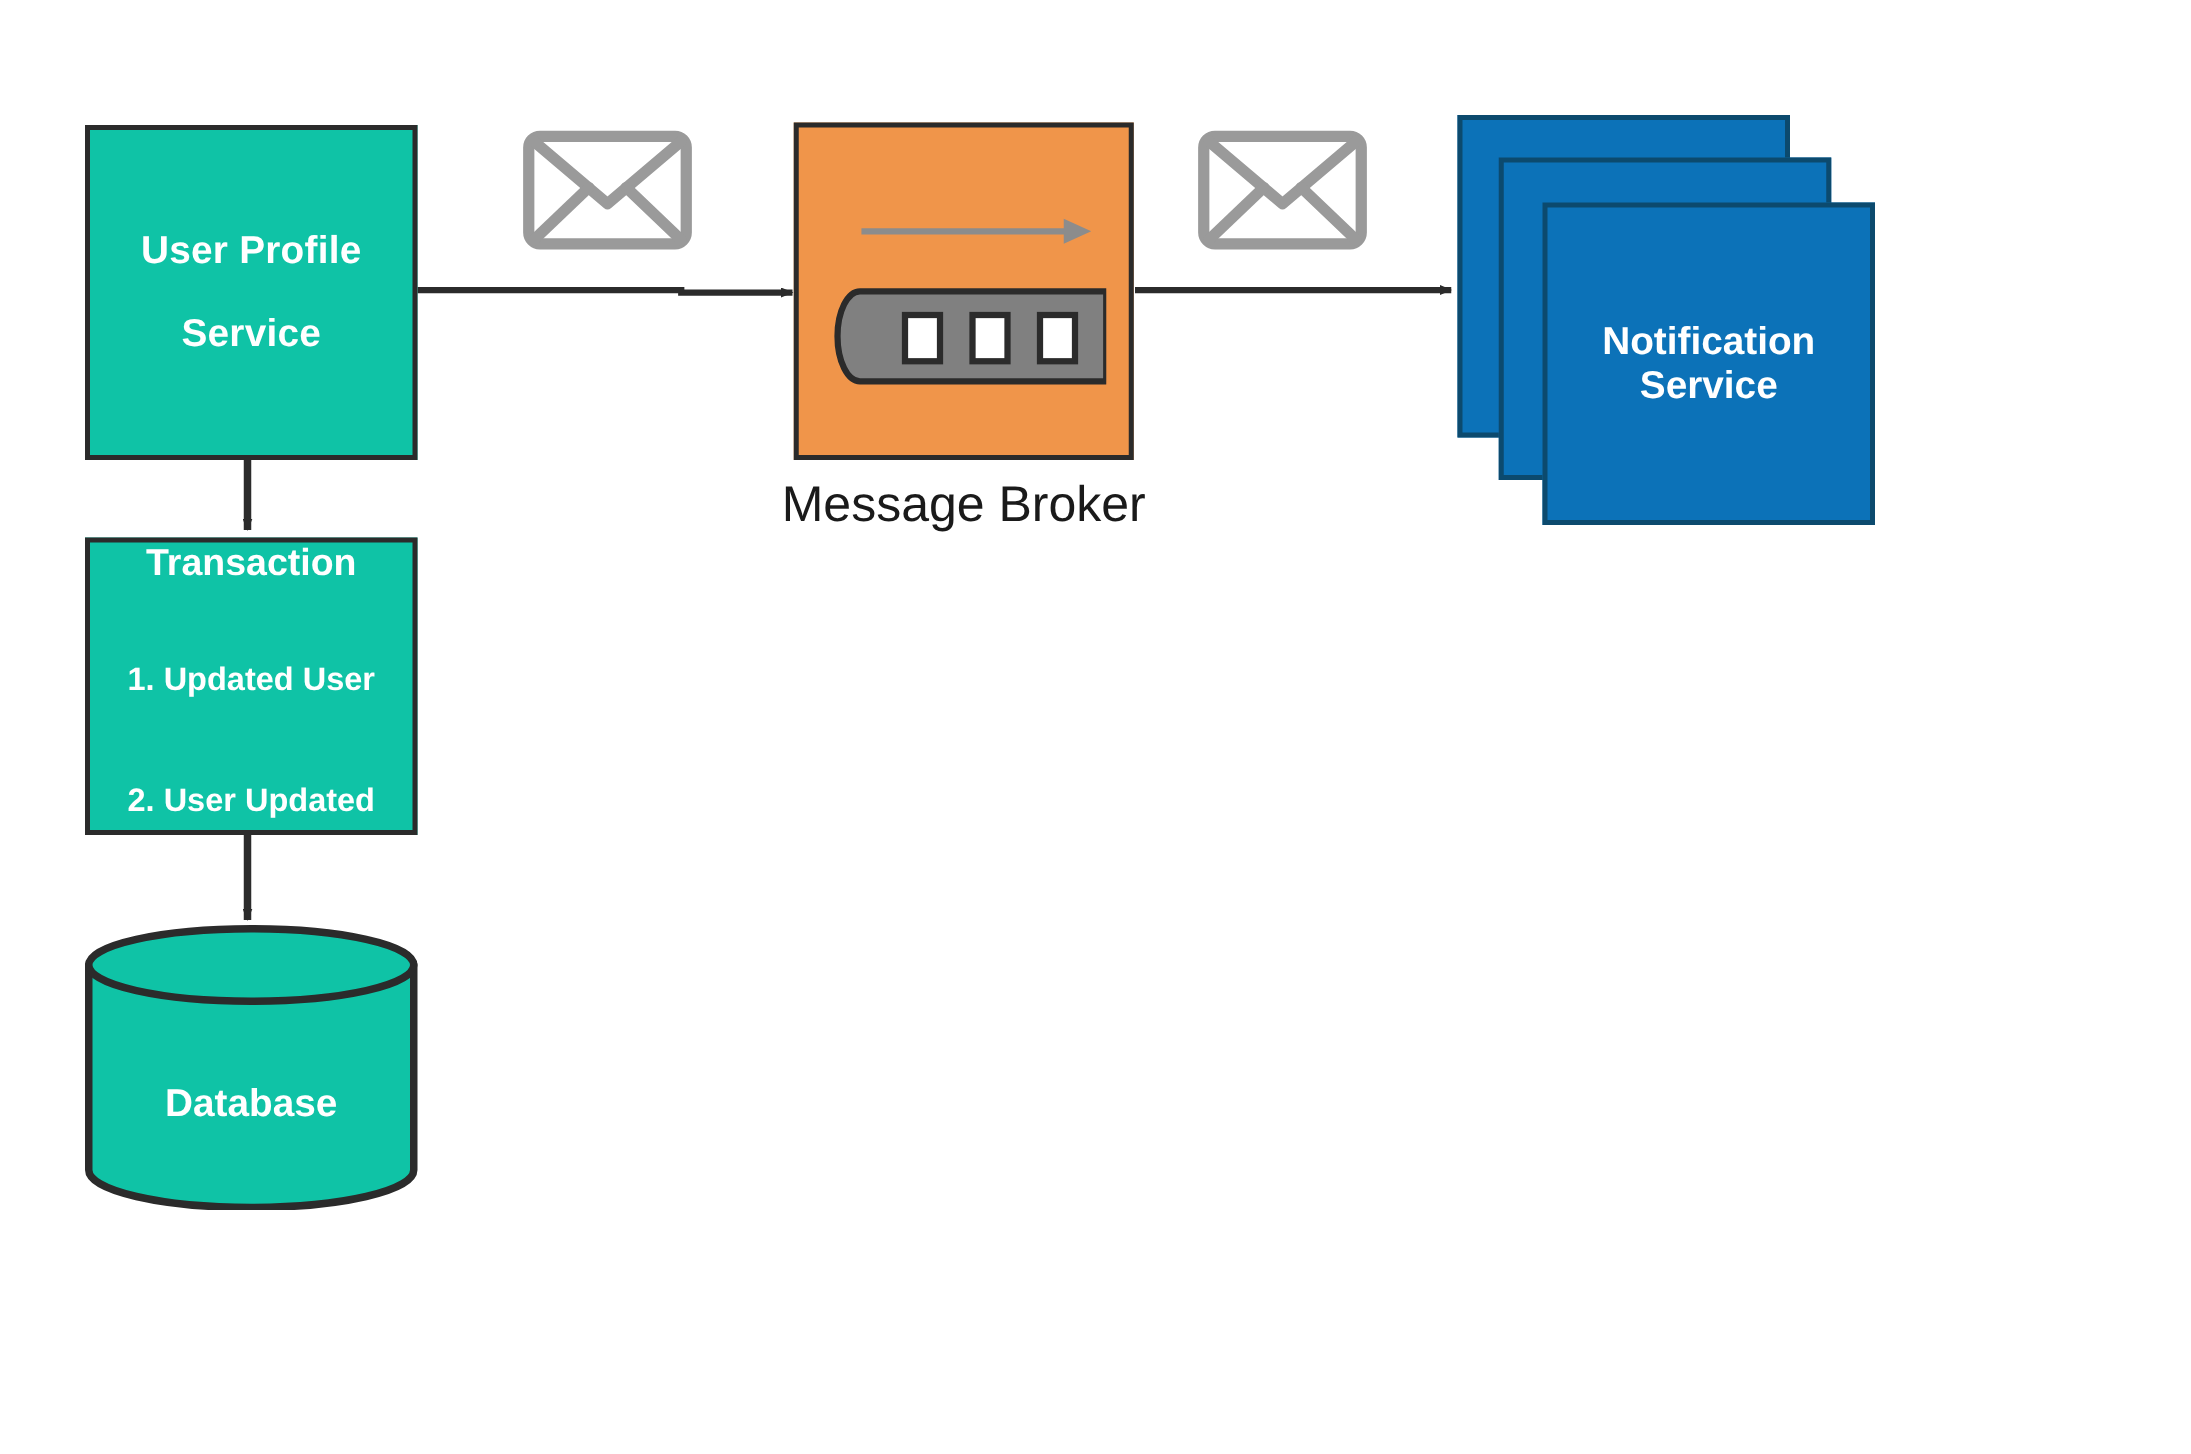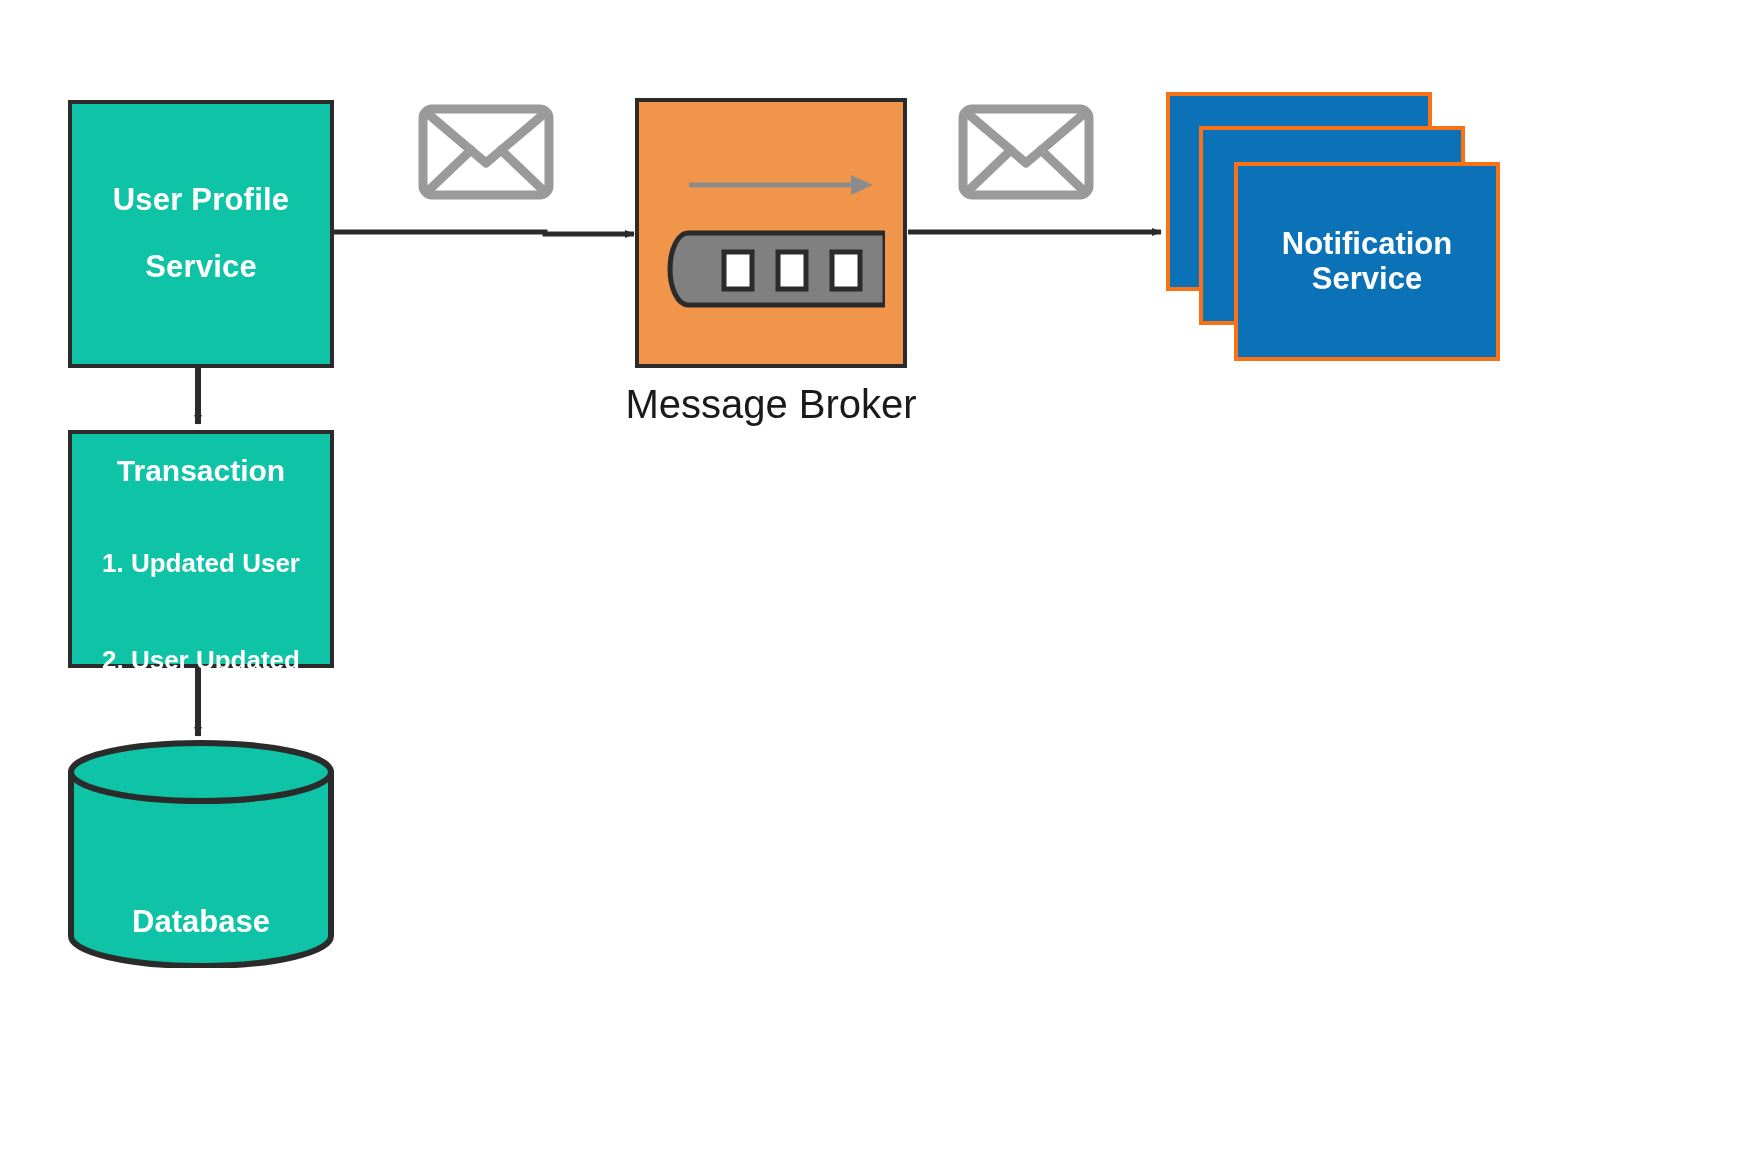--- a/index.html
+++ b/index.html
@@ -50,21 +50,21 @@
     letter-spacing: .2px;
   }
 
   
   #transaction-box {
     left: 68px;
     top: 430px;
     width: 266px;
     height: 238px;
     justify-content: flex-start;
-    padding-top: 20px;
+    padding-top: 0;
   }
   #transaction-title {
     font-size: 30px;
     font-weight: bold;
     color: #ffffff;
     line-height: 1.1;
   }
   .txn-item {
     font-size: 26px;
     font-weight: bold;
@@ -87,21 +87,20 @@
   #database-label {
     position: absolute;
     left: 0;
     top: 125px;
     width: 100%;
     text-align: center;
     color: #ffffff;
     font-weight: bold;
     font-size: 31px;
     pointer-events: none;
-    margin-top: 39px;
   }
 
   
   #message-broker-box {
     left: 635px;
     top: 98px;
     width: 272px;
     height: 270px;
   }
   #broker-inner-arrow {
@@ -132,23 +131,23 @@
   
   #notification-stack {
     left: 1166px;
     top: 92px;
     width: 340px;
     height: 340px;
   }
   .stack-card {
     position: absolute;
     width: 266px;
-    height: 199px;
+    height: 258px;
     background: #0C72B8;
-    border: 4px solid #f97316;
+    border: 4px solid #0c4a6e;
     box-sizing: border-box;
   }
   #stack-card-back  { left: 0px;  top: 0px; }
   #stack-card-mid   { left: 33px; top: 34px; }
   #stack-card-front {
     left: 68px;
     top: 70px;
     display: flex;
     align-items: center;
     justify-content: center;

